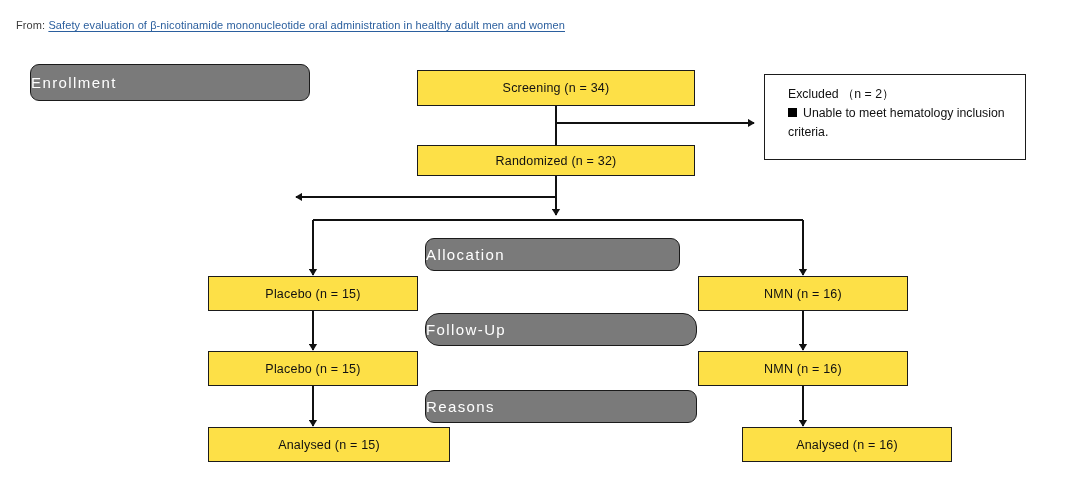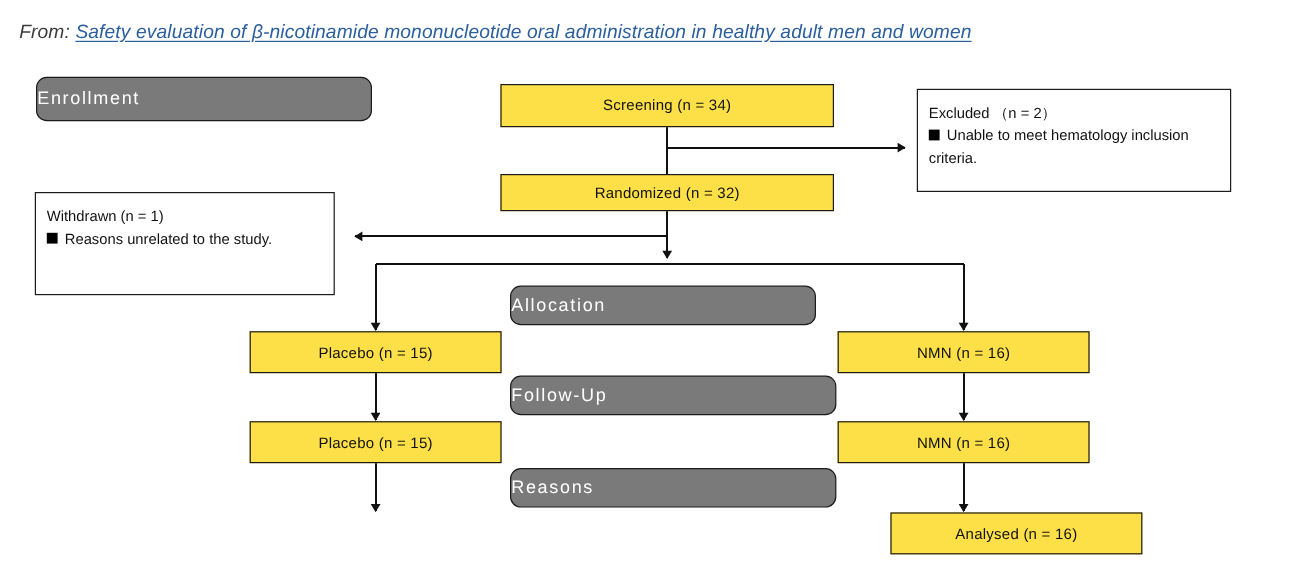--- a/index.html
+++ b/index.html
@@ -13,25 +13,24 @@
   #page {
     position: relative;
     width: 1080px; height: 482px;
     background: #ffffff;
   }
 
   
   .source-line {
     position: absolute;
     left: 16px; top: 19px;
-    font-size: 16px;
+    font-size: 11px;
     color: #3b3b3b;
     white-space: nowrap;
     letter-spacing: 0.1px;
-    font-style: italic;
   }
   .source-prefix { color: #3b3b3b; }
   .source-link {
     color: #2b5f9e;
     text-decoration: underline;
     text-underline-offset: 2px;
     cursor: pointer;
   }
 
   
@@ -58,21 +57,21 @@
   .node-text {
     white-space: nowrap;
   }
 
   
   .note {
     position: absolute;
     background: #ffffff;
     border: 1.6px solid #1b1b1b;
     display: block;
-    padding: 10px 10px 8px 9px;
+    padding: 10px 10px 8px 23px;
     font-size: 12.3px;
     color: #111111;
     line-height: 1.55;
     z-index: 3;
   }
   .note-title { white-space: nowrap; }
   .note-body { display: block; }
   .bullet-sq {
     display: inline-block;
     width: 9px; height: 9px;
@@ -146,21 +145,21 @@
   </svg>
 
   <div class="banner" style="left:30px; top:64px; width:280px; height:37px;">
     <span>Enrollment</span>
   </div>
 
   <div class="banner" style="left:425px; top:238px; width:255px; height:33px;">
     <span>Allocation</span>
   </div>
 
-  <div class="banner" style="left:425px; top:313px; width:272px; height:33px;">
+  <div class="banner" style="left:425px; top:313px; width:272px; height:33px;border-radius:14px;">
     <span>Follow-Up</span>
   </div>
 
   <div class="banner" style="left:425px; top:390px; width:272px; height:33px;">
     <span>Reasons</span>
   </div>
 
   <div class="node" style="left:417px; top:70px; width:278px; height:36px;">
     <span class="node-text">Screening (n = 34)</span>
   </div>
@@ -178,28 +177,27 @@
   </div>
 
   <div class="node" style="left:208px; top:351px; width:210px; height:35px;">
     <span class="node-text">Placebo (n = 15)</span>
   </div>
 
   <div class="node" style="left:698px; top:351px; width:210px; height:35px;">
     <span class="node-text">NMN (n = 16)</span>
   </div>
 
+  <div class="node" style="left:208px; top:427px; width:242px; height:35px;">
+    <span class="node-text">Analysed (n = 15)</span>
+  </div>
 
   <div class="node" style="left:698px; top:427px; width:210px; height:35px;margin-left:44px;">
     <span class="node-text">Analysed (n = 16)</span>
   </div>
 
   <div class="note" style="left:764px; top:74px; width:262px; height:86px;">
     <span class="note-title">Excluded （n = 2）</span><br>
     <span class="bullet-sq"></span><span class="note-body" style="display:inline;">Unable to meet hematology inclusion criteria.</span>
   </div>
 
-  <div class="note" style="left:29px; top:160px; width:250px; height:86px;">
-    <span class="note-title">Withdrawn (n = 1)</span><br>
-    <span class="bullet-sq"></span><span class="note-body" style="display:inline;">Reasons unrelated to the study.</span>
-  </div>
 
 </div>
 
 </body></html>

